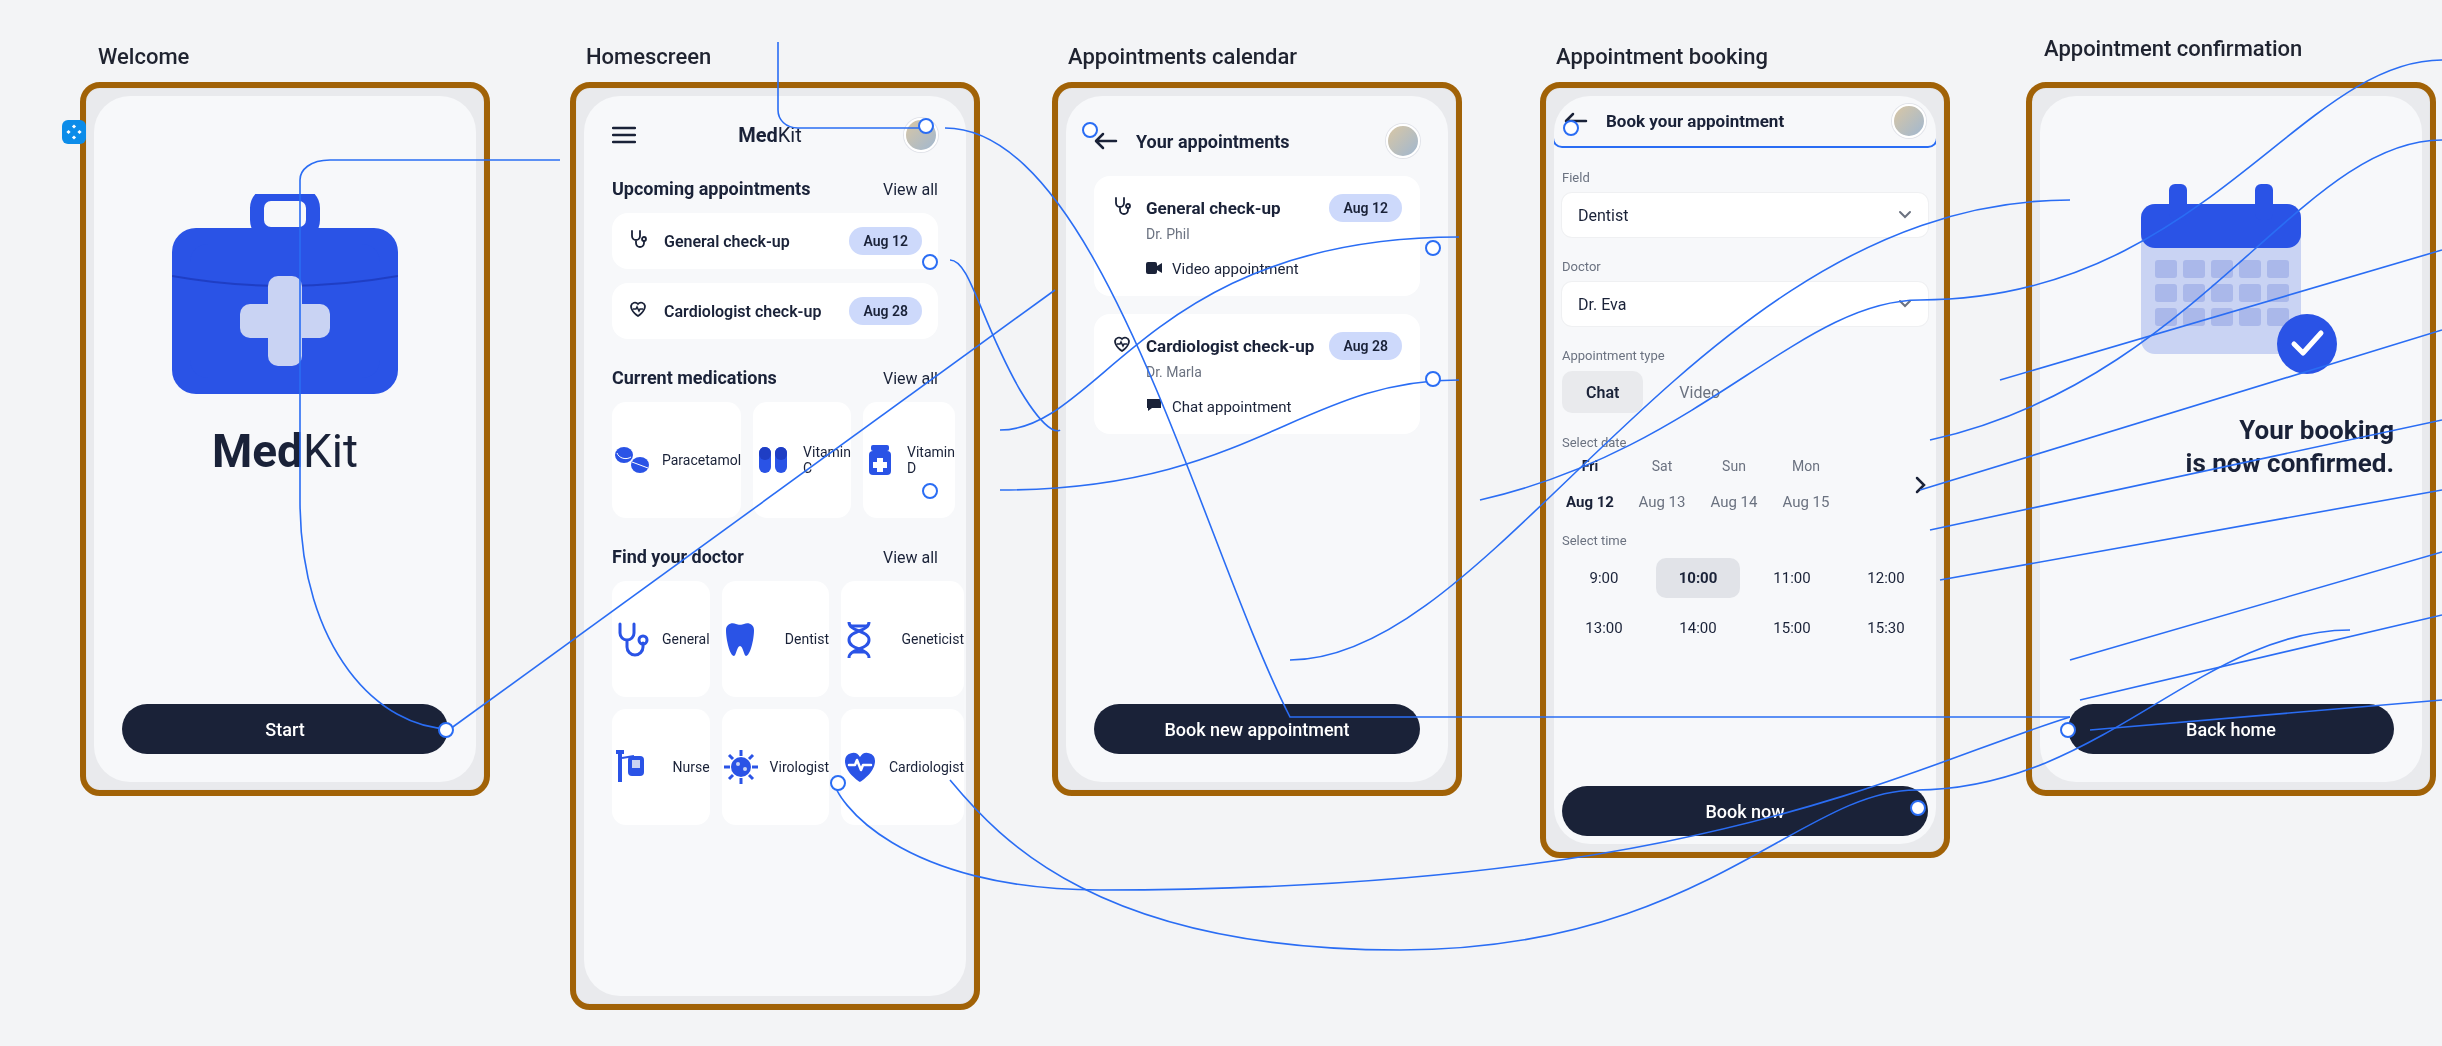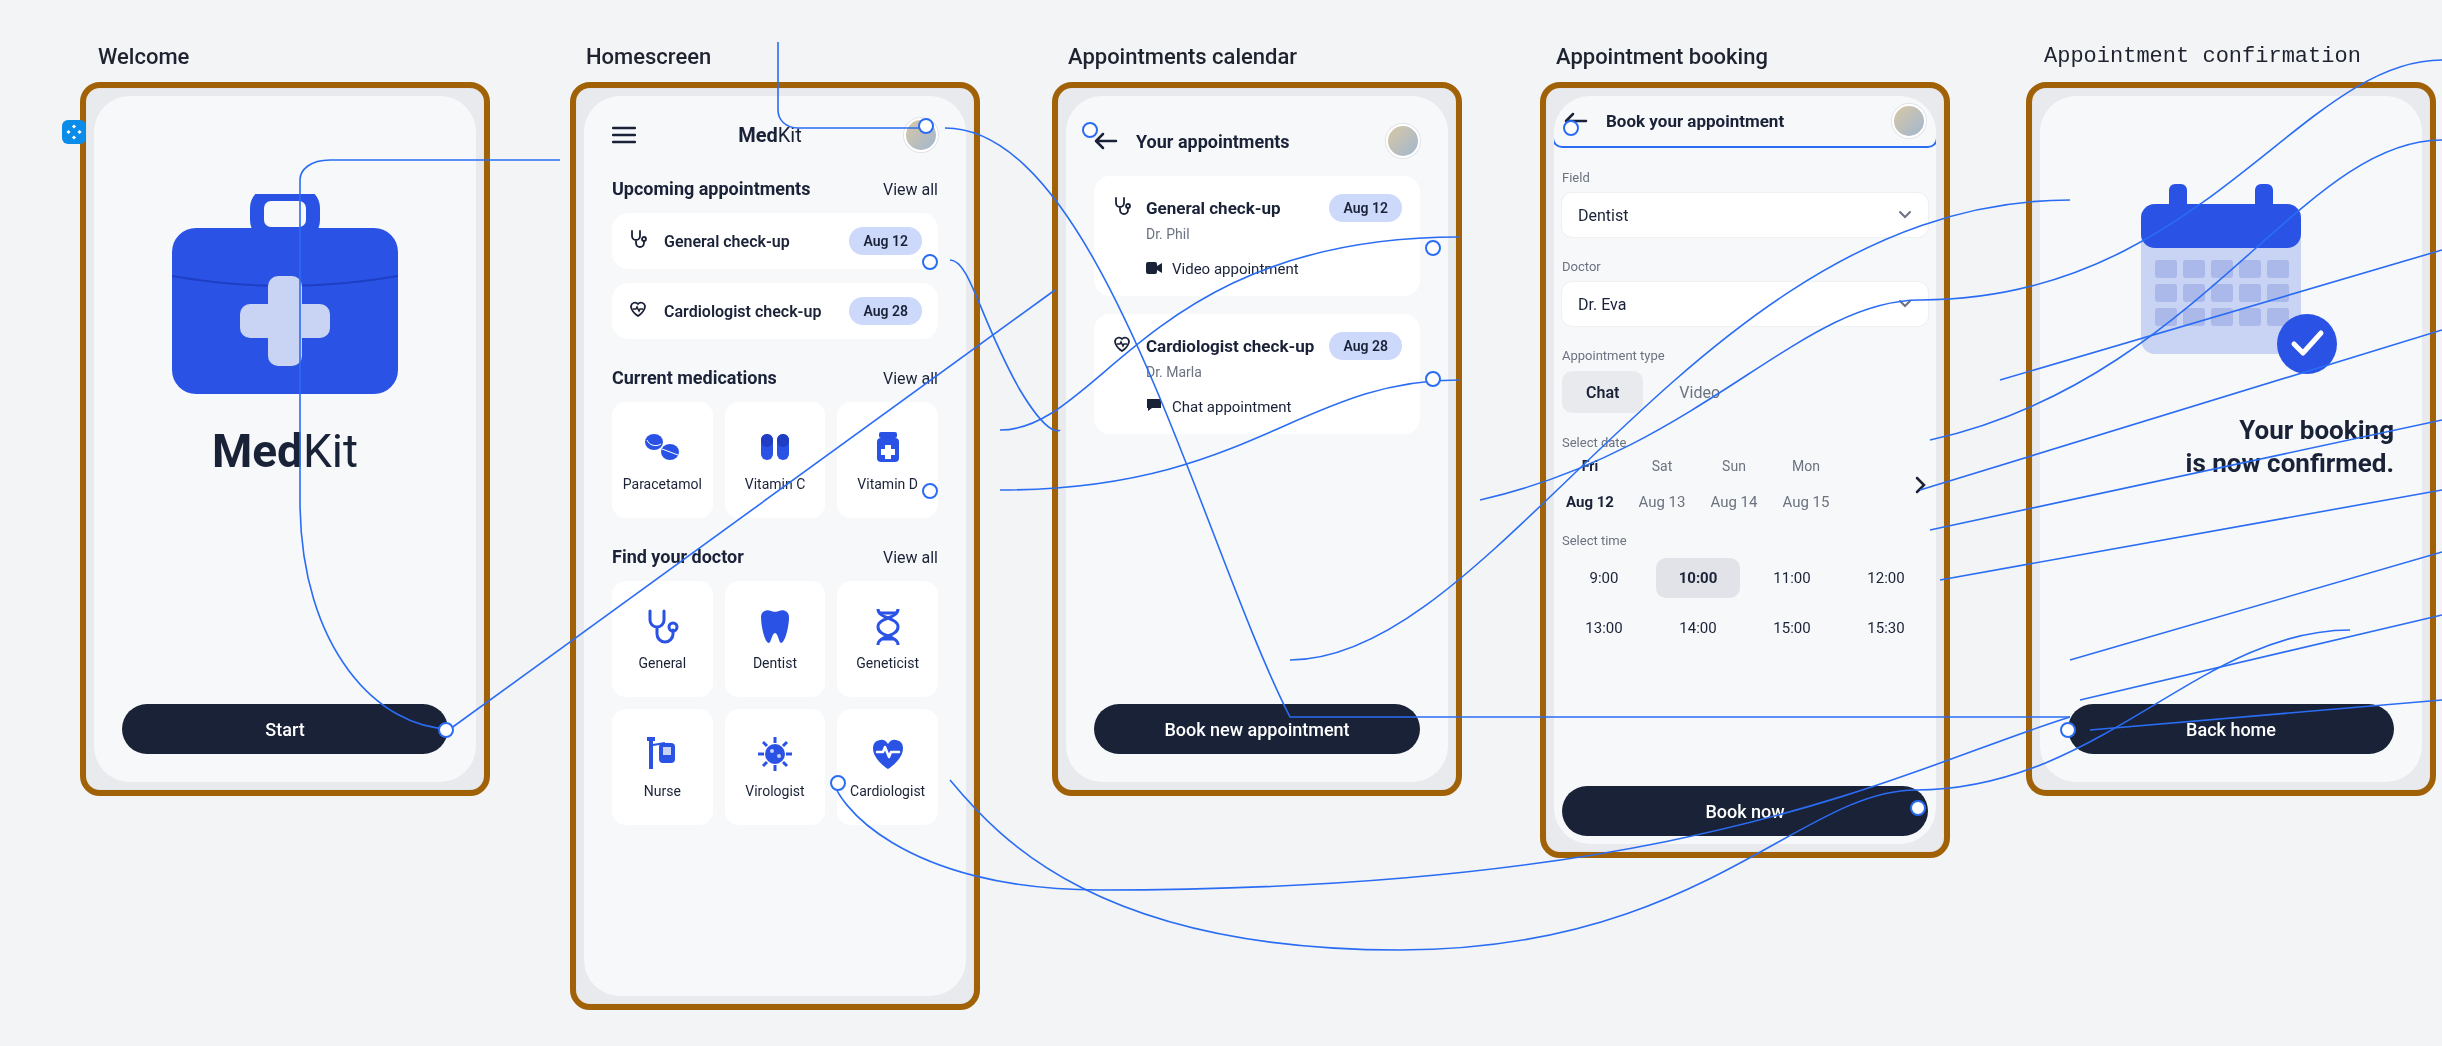--- a/index.html
+++ b/index.html
@@ -26,21 +26,21 @@
   .search input::placeholder { color:#9aa2b2; }
   .search-icon { position:absolute; right:22px; top:11px; color:#1a2238; }
   .section-head { display:flex; justify-content:space-between; align-items:flex-end; margin-top:28px; }
   .section-head h3 { font-size:18px; font-weight:700; color:#1a2238; }
   .section-head a { font-size:16px; color:#1a2238; cursor:pointer; }
   .appt-row { background:#fff; border-radius:16px; height:56px; margin-top:14px; display:flex; align-items:center; padding:0 16px; gap:16px; }
   .appt-icon { width:20px; text-align:center; }
   .appt-label { flex:1; font-size:16px; font-weight:600; color:#1a2238; }
   .date-pill { background:#cdd9fb; color:#1a2238; font-size:14px; font-weight:600; padding:6px 14px; border-radius:16px; }
   .med-grid, .doc-grid { display:grid; grid-template-columns:repeat(3,1fr); gap:12px; margin-top:14px; }
-  .card { background:#fff; border-radius:14px; display:flex; flex-direction:column; align-items:center; justify-content:center; cursor:pointer; gap:10px; }
+  .card { background:#fff; border-radius:14px; display:flex; flex-direction:row; align-items:center; justify-content:space-between; cursor:pointer; gap:10px; }
   .med-grid .card { height:116px; }
   .doc-grid .card { height:116px; }
   .card-icon { color:#2a53e6; height:38px; display:flex; align-items:center; }
   .card-label { font-size:14px; color:#1a2238; }
   
   .cal-header { display:flex; align-items:center; gap:18px; }
   .back-arrow { width:24px; color:#1a2238; cursor:pointer; }
   .page-title { font-size:18px; font-weight:700; color:#1a2238; flex:1; }
   .cal-card { background:#fff; border-radius:16px; padding:18px; margin-top:18px; }
   .cal-card .row1 { display:flex; align-items:center; gap:14px; }
@@ -106,21 +106,21 @@
         <rect x="1" y="6.5" width="3" height="3" transform="rotate(45 2.5 8)"></rect>
         <rect x="12" y="6.5" width="3" height="3" transform="rotate(45 13.5 8)"></rect>
       </g>
     </svg>
 </div>
 
 <div class="screen-label" style="left:98px; top:44px;">Welcome</div>
 <div class="screen-label" style="left:586px; top:44px;">Homescreen</div>
 <div class="screen-label" style="left:1068px; top:44px;">Appointments calendar</div>
 <div class="screen-label" style="left:1556px; top:44px;">Appointment booking</div>
-<div class="screen-label" style="left:2044px; top:44px;font-family:Liberation Mono, monospace;">Appointment confirmation</div>
+<div class="screen-label" style="left:2044px; top:36px;">Appointment confirmation</div>
 
 <div class="phone" style="left:80px; top:82px; width:410px; height:714px;">
   <div class="phone-inner">
     <div class="screen-content">
       <svg class="medkit-logo" width="226" height="200" viewBox="0 0 226 200">
         <rect x="85" y="0" width="56" height="40" rx="14" fill="none" stroke="#2a53e6" stroke-width="14"></rect>
         <rect x="0" y="34" width="226" height="166" rx="24" fill="#2a53e6"></rect>
         <rect x="18" y="50" width="190" height="134" rx="18" fill="#2a53e6"></rect>
         <path d="M0 82 Q113 102 226 82" stroke="#1f3ec4" stroke-width="2" fill="none"></path>
         <g fill="#c9d3f3">

